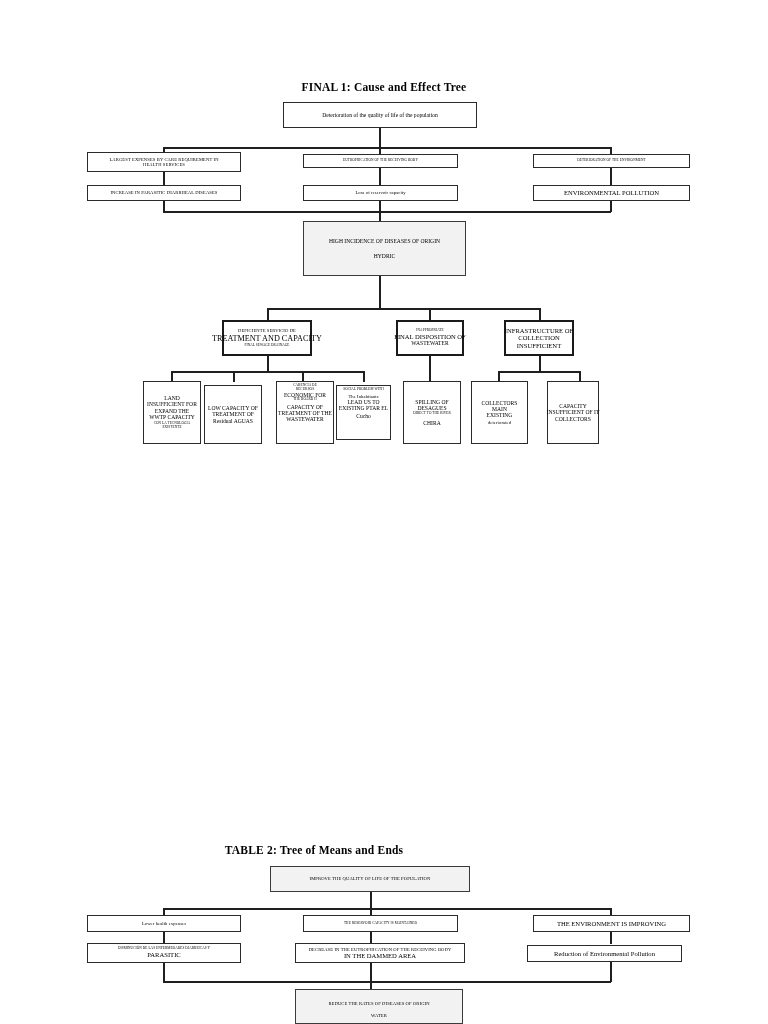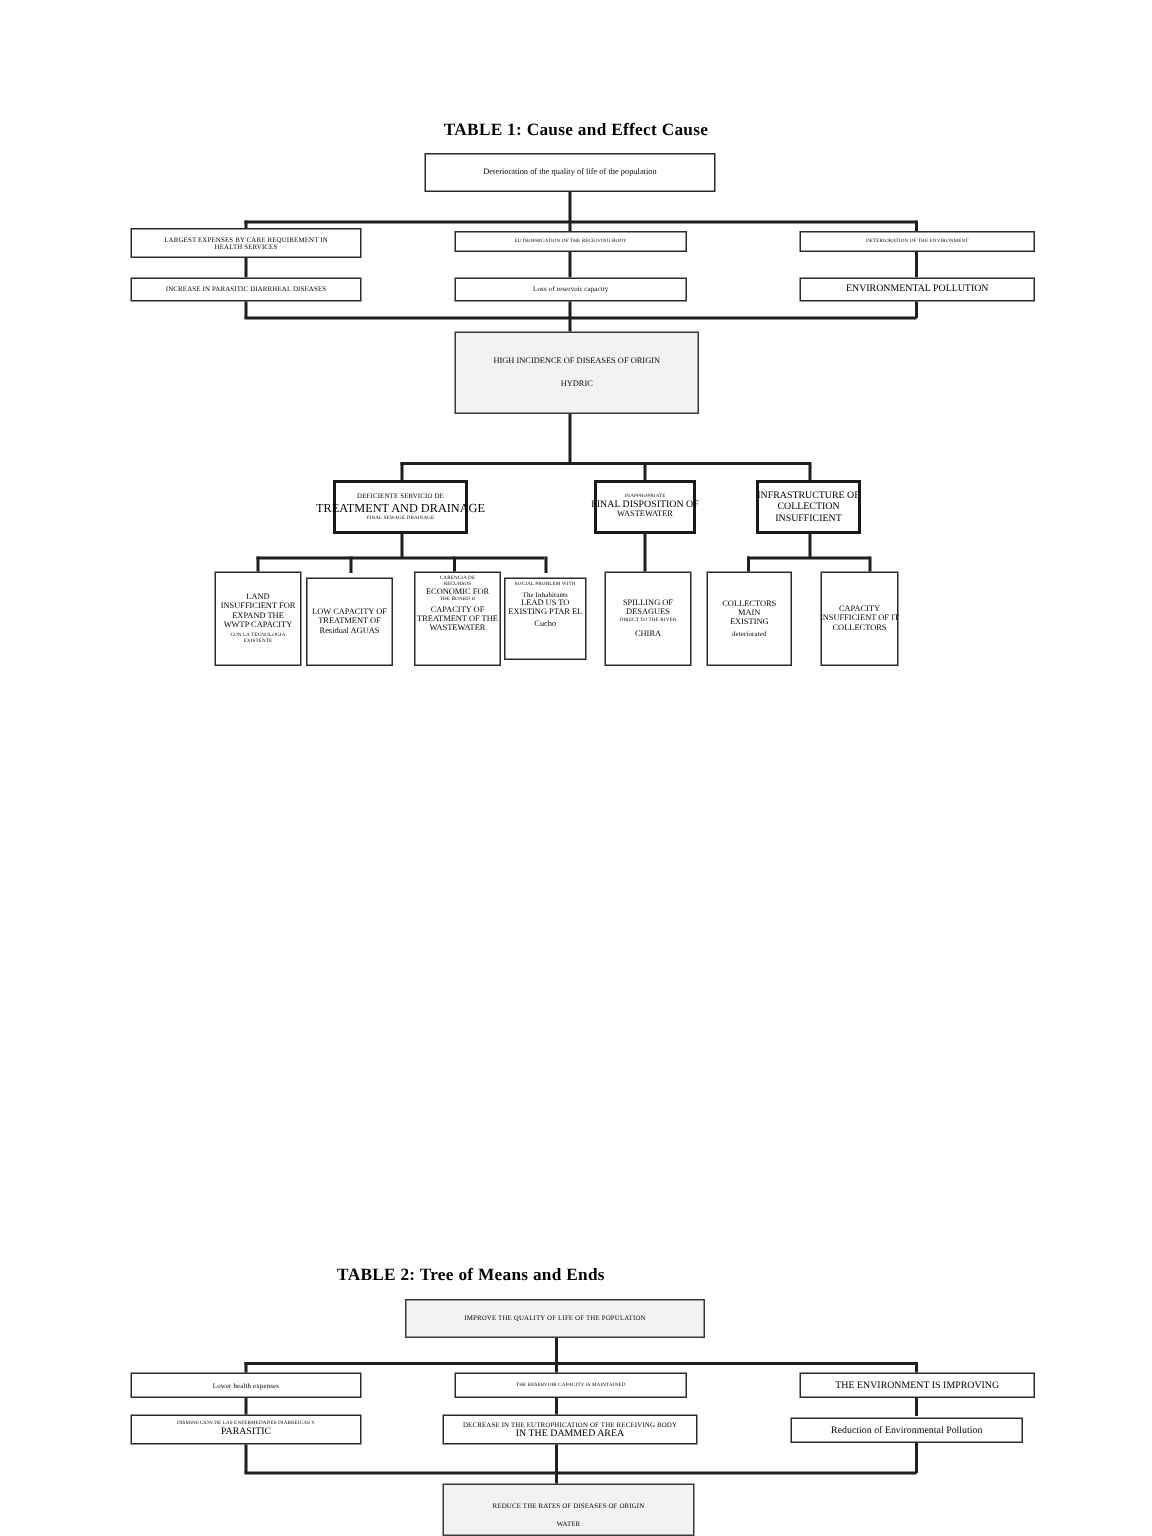--- a/index.html
+++ b/index.html
@@ -46,21 +46,21 @@
   .vl{width:1px;}
   .hl{height:1px;}
   .vl.b{width:2px;}
   .hl.b{height:2px;}
 </style>
 </head>
 <body>
 
 <div class="canvas">
 
-  <div class="title" style="left:0;top:81px;width:768px;">TABLE 1: Cause and Effect Cause</div>
+  <div class="title" style="left:0;top:81px;width:768px;">FINAL 1: Cause and Effect Tree</div>
 
   <div class="box plain" style="left:283px;top:102px;width:194px;height:26px;">
     <div class="t-s">Deterioration of the quality of life of the population</div>
   </div>
 
   <div class="ln vl b" style="left:379px;top:128px;height:20px;"></div>
 
   <div class="ln hl b" style="left:163px;top:147px;width:448px;"></div>
   <div class="ln vl b" style="left:163px;top:147px;height:14px;"></div>
   <div class="ln vl b" style="left:379px;top:147px;height:14px;"></div>
@@ -103,21 +103,21 @@
   </div>
 
   <div class="ln vl b" style="left:379px;top:276px;height:33px;"></div>
   <div class="ln hl b" style="left:267px;top:308px;width:273px;"></div>
   <div class="ln vl b" style="left:267px;top:308px;height:13px;"></div>
   <div class="ln vl b" style="left:429px;top:308px;height:13px;"></div>
   <div class="ln vl b" style="left:539px;top:308px;height:13px;"></div>
 
   <div class="box plain thick" style="left:222px;top:320px;width:90px;height:36px;">
     <div class="t-xs">DEFICIENTE SERVICIO DE</div>
-    <div class="t-l nw" style="margin:1px 0;position:relative;left:0;width:175px;">TREATMENT AND DRAINAGE</div>
+    <div class="t-l nw" style="margin:1px 0;position:relative;left:0;width:175px;">TREATMENT AND CAPACITY</div>
     <div class="t-xxs">FINAL SEWAGE DRAINAGE</div>
   </div>
   <div class="box plain thick" style="left:396px;top:320px;width:68px;height:36px;">
     <div class="t-xxs">INAPPROPRIATE</div>
     <div class="t-m nw" style="width:128px;">FINAL DISPOSITION OF</div>
     <div class="t-s">WASTEWATER</div>
   </div>
   <div class="box plain thick" style="left:504px;top:320px;width:70px;height:36px;">
     <div class="t-m nw">INFRASTRUCTURE OF</div>
     <div class="t-m nw">COLLECTION</div>

